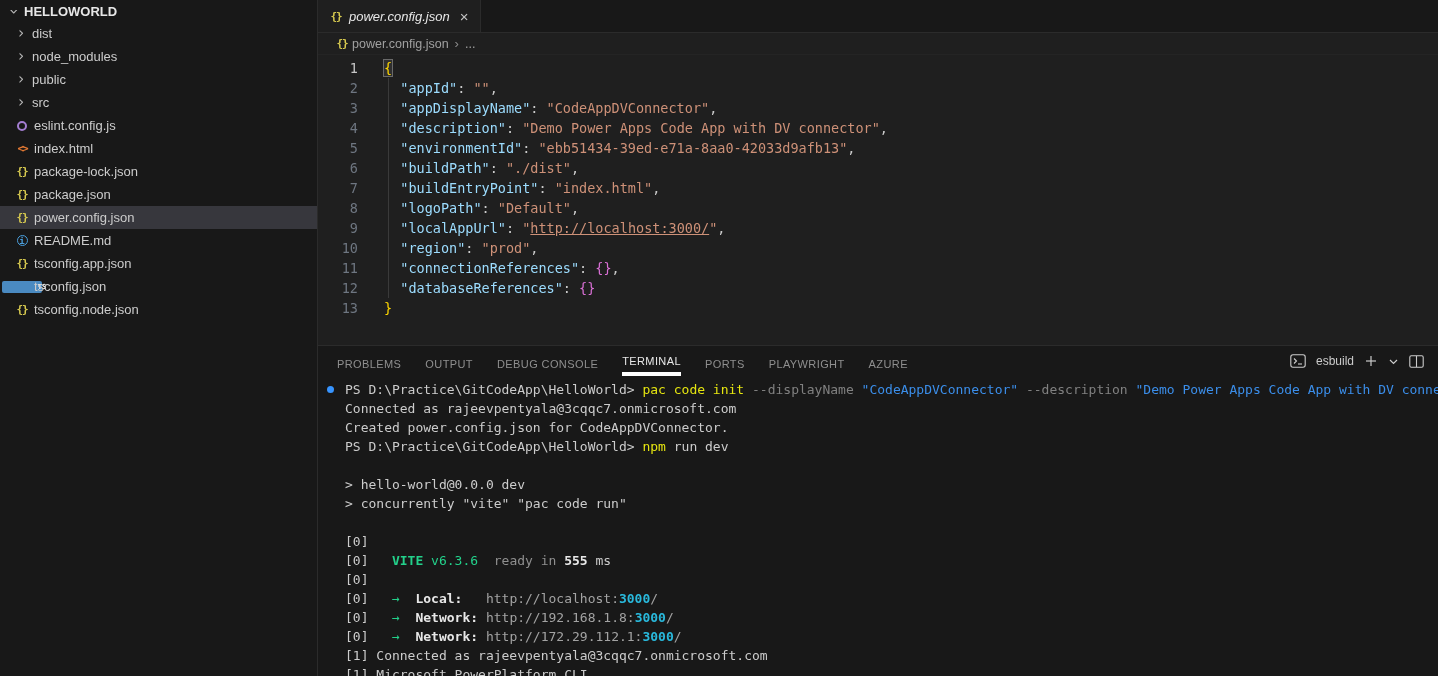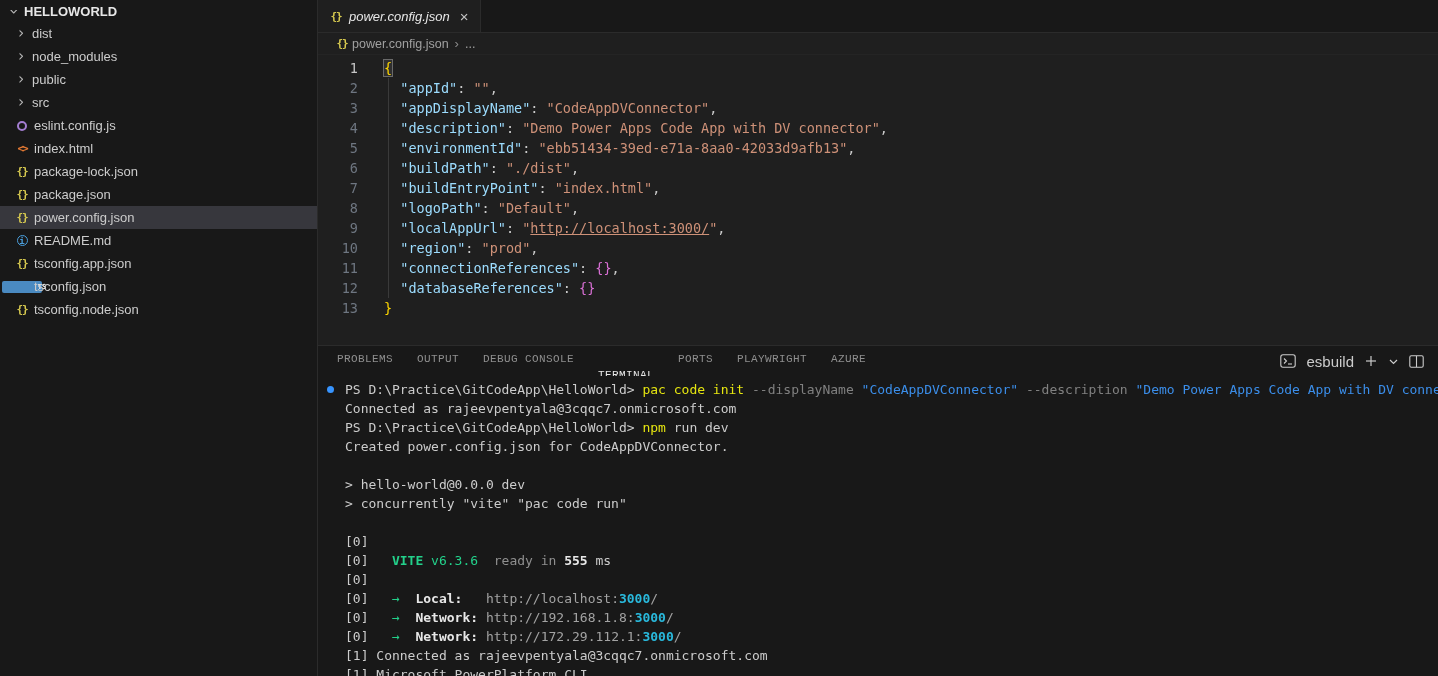--- a/index.html
+++ b/index.html
@@ -64,27 +64,27 @@
   .tk-p  { color:#cccccc; }
   .tk-b0 { color:#ffd700; }
   .tk-b1 { color:#da70d6; }
   .tk-lnk{ color:#ce9178; text-decoration:underline; }
   .tk-b0.match { outline:1px solid #6a6a6a; background:rgba(90,90,90,.28); }
 
   .panel-bar { height:31px; background:#181818; border-top:1px solid #2b2b2b;
     display:flex; align-items:center; justify-content:space-between; padding:0 14px 0 19px; }
   .panel-tabs { display:flex; align-items:center; height:100%; }
   .ptab { font-size:11px; letter-spacing:.4px; color:#8f8f8f; padding:0 12px; height:100%;
-    display:flex; align-items:flex-start; cursor:pointer;font-family:Liberation Mono, monospace; }
+    display:flex; align-items:flex-end; cursor:pointer; }
   .ptab:first-child { padding-left:0; }
   .ptab .pt-inner { padding:7px 0 5px; border-bottom:1px solid transparent; }
   .ptab.active { color:#e7e7e7; }
   .ptab.active .pt-inner { border-bottom:4px solid #ffffff;margin-top:16px; }
   .panel-right { display:flex; align-items:center; gap:10px; color:#cccccc; }
-  .shell-label { font-size:15px; color:#cccccc; }
+  .shell-label { font-size:12px; color:#cccccc; }
   .pr-icon { display:inline-flex; align-items:center; cursor:pointer; }
 
   .terminal { flex:1; background:#181818; position:relative; padding:4px 0 0 27px;
     font-family:"DejaVu Sans Mono","Liberation Mono",monospace; font-size:13px;
     line-height:19px; color:#cccccc; overflow:hidden; cursor:text; }
   .term-line { white-space:pre; position:relative; }
   .cmd-dot { position:absolute; left:-18px; top:6px; width:7px; height:7px; border-radius:50%;
     background:#3794ff; }
   .t-d   { color:#cccccc; }
   .t-y   { color:#e5e510; }
@@ -253,22 +253,22 @@
             <line x1="7.5" y1="1" x2="7.5" y2="12"></line>
           </svg>
         </span>
       </div>
     </div>
 
     <div class="terminal">
       <div id="term-lines">
           <div class="term-line"><span class="cmd-dot"></span><span class="t-d">PS D:\Practice\GitCodeApp\HelloWorld&gt; </span><span class="t-y">pac code init </span><span class="t-g">--displayName </span><span class="t-b">"CodeAppDVConnector" </span><span class="t-g">--description </span><span class="t-b">"Demo Power Apps Code App with DV connector"</span></div>
           <div class="term-line"><span class="t-d">Connected as rajeevpentyala@3cqqc7.onmicrosoft.com</span></div>
+          <div class="term-line"><span class="t-d">Created power.config.json for CodeAppDVConnector.</span></div>
           <div class="term-line"><span class="t-d">PS D:\Practice\GitCodeApp\HelloWorld&gt; </span><span class="t-y">npm </span><span class="t-d">run dev</span></div>
-          <div class="term-line"><span class="t-d">Created power.config.json for CodeAppDVConnector.</span></div>
           <div class="term-line">&nbsp;</div>
           <div class="term-line"><span class="t-d">&gt; hello-world@0.0.0 dev</span></div>
           <div class="term-line"><span class="t-d">&gt; concurrently "vite" "pac code run"</span></div>
           <div class="term-line">&nbsp;</div>
           <div class="term-line"><span class="t-d">[0] </span></div>
           <div class="term-line"><span class="t-d">[0]   </span><span class="t-grb">VITE</span><span class="t-gr"> v6.3.6</span><span class="t-dim">  ready in </span><span class="t-wb">555</span><span class="t-d"> ms</span></div>
           <div class="term-line"><span class="t-d">[0] </span></div>
           <div class="term-line"><span class="t-d">[0]   </span><span class="t-gr">→</span><span class="t-wb">  Local:</span><span class="t-c">   http://localhost:</span><span class="t-cb">3000</span><span class="t-c">/</span></div>
           <div class="term-line"><span class="t-d">[0]   </span><span class="t-gr">→</span><span class="t-wb">  Network:</span><span class="t-c"> http://192.168.1.8:</span><span class="t-cb">3000</span><span class="t-c">/</span></div>
           <div class="term-line"><span class="t-d">[0]   </span><span class="t-gr">→</span><span class="t-wb">  Network:</span><span class="t-c"> http://172.29.112.1:</span><span class="t-cb">3000</span><span class="t-c">/</span></div>

